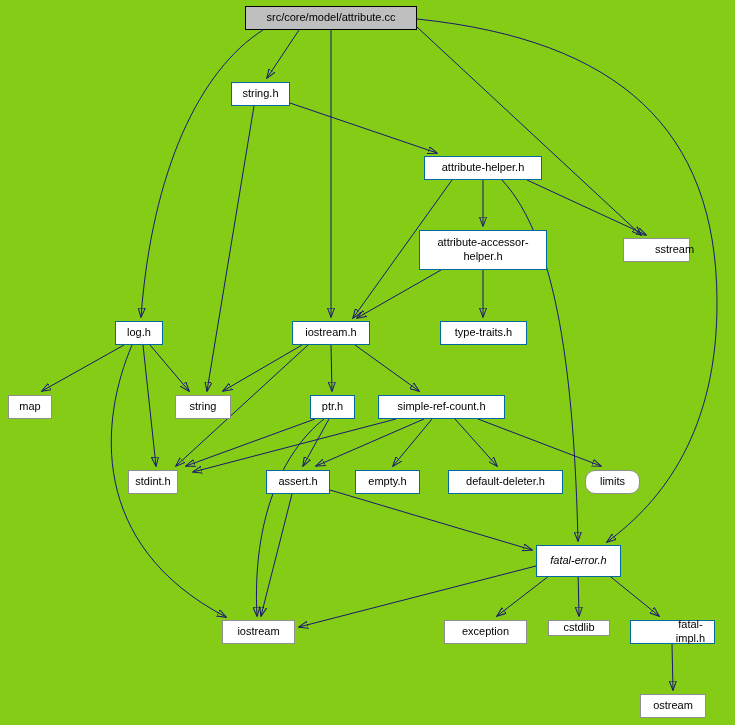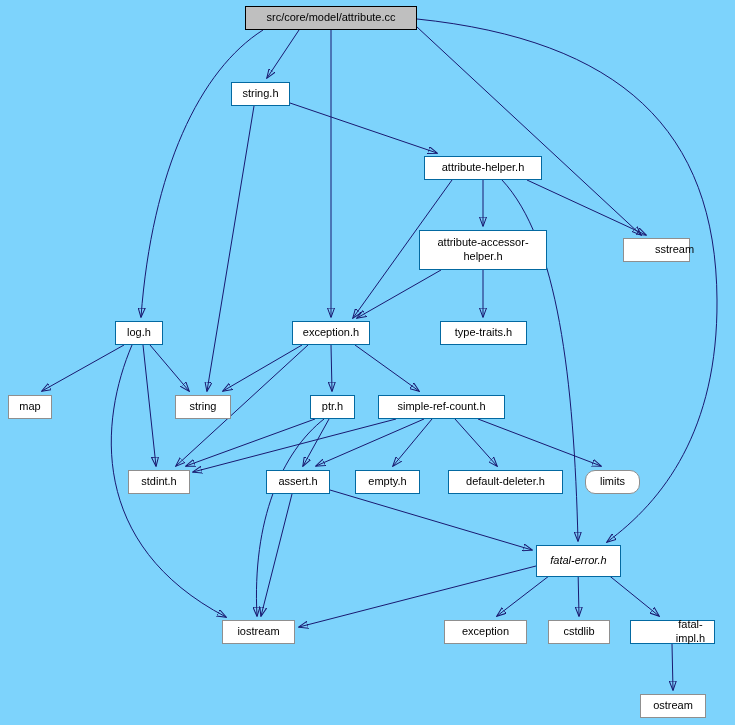--- a/index.html
+++ b/index.html
@@ -48,21 +48,21 @@
     background: var(--root-fill, #bfbfbf);
     border: 1px solid #000000;
   }
   .node.system {
     border-color: #8f8f8f;
   }
 </style>
 </head>
 <body>
 
-<div id="stage" style="--edge-color: #191970; --root-fill: #bfbfbf; background: #7dd3fc;">
+<div id="stage" style="--edge-color: #191970; --root-fill: #bfbfbf; background: #84cc16;">
   <svg id="edges" width="735" height="725" viewBox="0 0 735 725">
     <defs>
       <marker id="arrow" markerUnits="userSpaceOnUse" markerWidth="10" markerHeight="8" refX="9" refY="4" orient="auto">
         <path d="M0,0.5 L9.5,4 L0,7.5 Z" fill="#191970" stroke="none"></path>
       </marker>
     </defs>
     <g id="edge-group">
         <path d="M299,30 L267,78" marker-end="url(#arrow)"></path>
         <path d="M331,30 L331,317" marker-end="url(#arrow)"></path>
         <path d="M263,30 C200,70 152,170 141,317" marker-end="url(#arrow)"></path>
@@ -101,32 +101,32 @@
         <path d="M672,644 L673,690" marker-end="url(#arrow)"></path>
       </g>
   </svg>
   <div id="nodes">
       <div class="node root" style="left: 245px; top: 6px; width: 172px; height: 24px;">src/core/model/attribute.cc</div>
       <div class="node file" style="left: 231px; top: 82px; width: 59px; height: 24px;">string.h</div>
       <div class="node file" style="left: 424px; top: 156px; width: 118px; height: 24px;">attribute-helper.h</div>
       <div class="node system" style="left: 623px; top: 238px; width: 67px; height: 24px; padding-left: 36px;">sstream</div>
       <div class="node file" style="left: 419px; top: 230px; width: 128px; height: 40px;">attribute-accessor-
 helper.h</div>
-      <div class="node file" style="left: 292px; top: 321px; width: 78px; height: 24px;">exception.h</div>
+      <div class="node file" style="left: 292px; top: 321px; width: 78px; height: 24px;">iostream.h</div>
       <div class="node file" style="left: 440px; top: 321px; width: 87px; height: 24px;">type-traits.h</div>
       <div class="node file" style="left: 115px; top: 321px; width: 48px; height: 24px;">log.h</div>
       <div class="node system" style="left: 8px; top: 395px; width: 44px; height: 24px;">map</div>
       <div class="node system" style="left: 175px; top: 395px; width: 56px; height: 24px;">string</div>
       <div class="node file" style="left: 310px; top: 395px; width: 45px; height: 24px;">ptr.h</div>
       <div class="node file" style="left: 378px; top: 395px; width: 127px; height: 24px;">simple-ref-count.h</div>
-      <div class="node system" style="left: 128px; top: 470px; width: 62px; height: 24px;">stdint.h</div>
+      <div class="node system" style="left: 128px; top: 470px; width: 50px; height: 24px;">stdint.h</div>
       <div class="node file" style="left: 266px; top: 470px; width: 64px; height: 24px;">assert.h</div>
       <div class="node file" style="left: 355px; top: 470px; width: 65px; height: 24px;">empty.h</div>
       <div class="node file" style="left: 448px; top: 470px; width: 115px; height: 24px; text-align: right;">default-deleter.h</div>
       <div class="node system" style="left: 585px; top: 470px; width: 55px; height: 24px; border-radius: 10px;">limits</div>
       <div class="node file" style="left: 536px; top: 545px; width: 85px; height: 32px; font-style: italic;">fatal-error.h</div>
       <div class="node system" style="left: 222px; top: 620px; width: 73px; height: 24px;">iostream</div>
       <div class="node system" style="left: 444px; top: 620px; width: 83px; height: 24px;">exception</div>
-      <div class="node system" style="left: 548px; top: 620px; width: 62px; height: 24px;">cstdlib</div>
+      <div class="node system" style="left: 548px; top: 620px; width: 62px; height: 16px;">cstdlib</div>
       <div class="node file" style="left: 630px; top: 620px; width: 85px; height: 24px; padding-left: 36px;">fatal-impl.h</div>
       <div class="node system" style="left: 640px; top: 694px; width: 66px; height: 24px;">ostream</div>
     </div>
 </div>
 
 </body></html>

